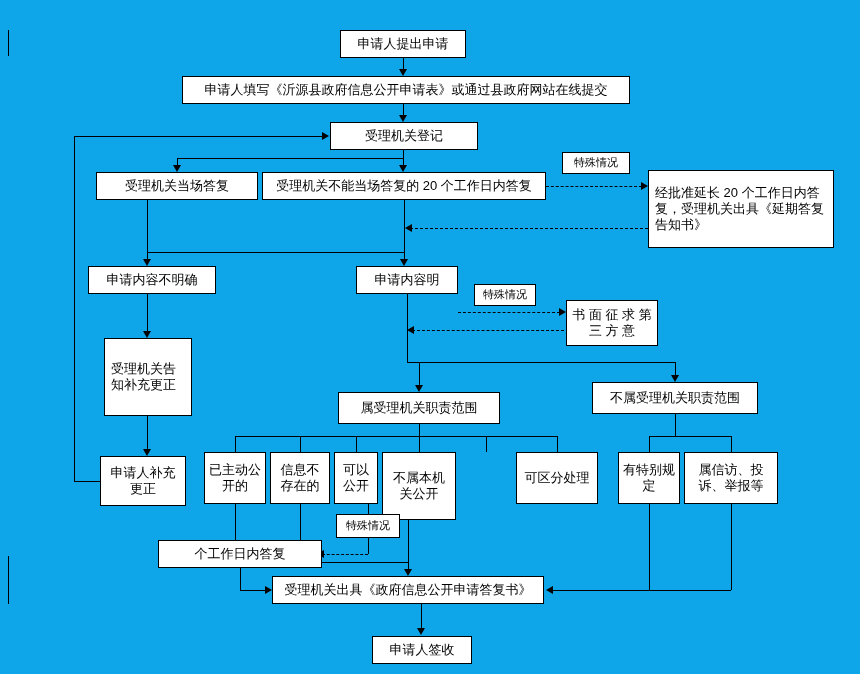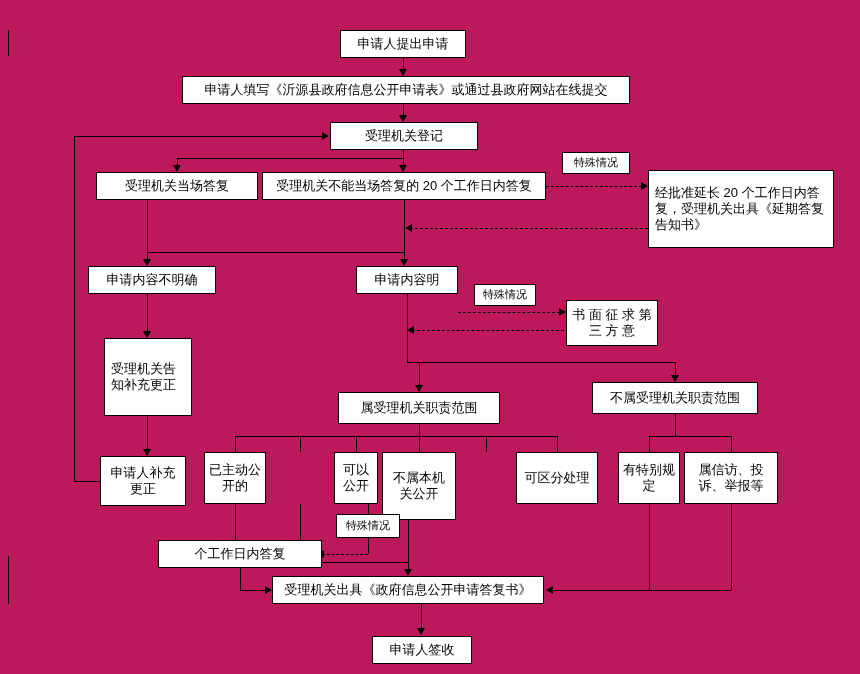--- a/index.html
+++ b/index.html
@@ -4,21 +4,21 @@
 <style>
   html, body {
     margin: 0;
     padding: 0;
     background: #ffffff;
   }
   #canvas {
     position: relative;
     width: 860px;
     height: 674px;
-    background: #be185d;
+    background: #0ea5e9;
     font-family: "Liberation Sans", sans-serif;
     overflow: hidden;
   }
   .node {
     position: absolute;
     box-sizing: border-box;
     border: 1px solid #000000;
     background: #ffffff;
     color: #000000;
     display: flex;
@@ -106,20 +106,21 @@
   <div class="node" style="left:104px; top:338px; width:88px; height:78px; text-align:left; justify-content:flex-start; padding:13px 6px;">受理机关告知补充更正</div>
 
   <div class="node" style="left:338px; top:392px; width:162px; height:32px;">属受理机关职责范围</div>
 
   <div class="node" style="left:592px; top:382px; width:166px; height:32px;">不属受理机关职责范围</div>
 
   <div class="node" style="left:100px; top:456px; width:86px; height:50px;">申请人补充更正</div>
 
   <div class="node" style="left:204px; top:452px; width:62px; height:52px;">已主动公开的</div>
 
+  <div class="node" style="left:270px; top:452px; width:60px; height:52px;">信息不存在的</div>
 
   <div class="node" style="left:334px; top:452px; width:44px; height:52px;">可以公开</div>
 
   <div class="node" style="left:382px; top:452px; width:74px; height:68px;">不属本机关公开</div>
 
 
   <div class="node" style="left:516px; top:452px; width:82px; height:52px;">可区分处理</div>
 
   <div class="node" style="left:618px; top:452px; width:62px; height:52px;">有特别规定</div>
 

